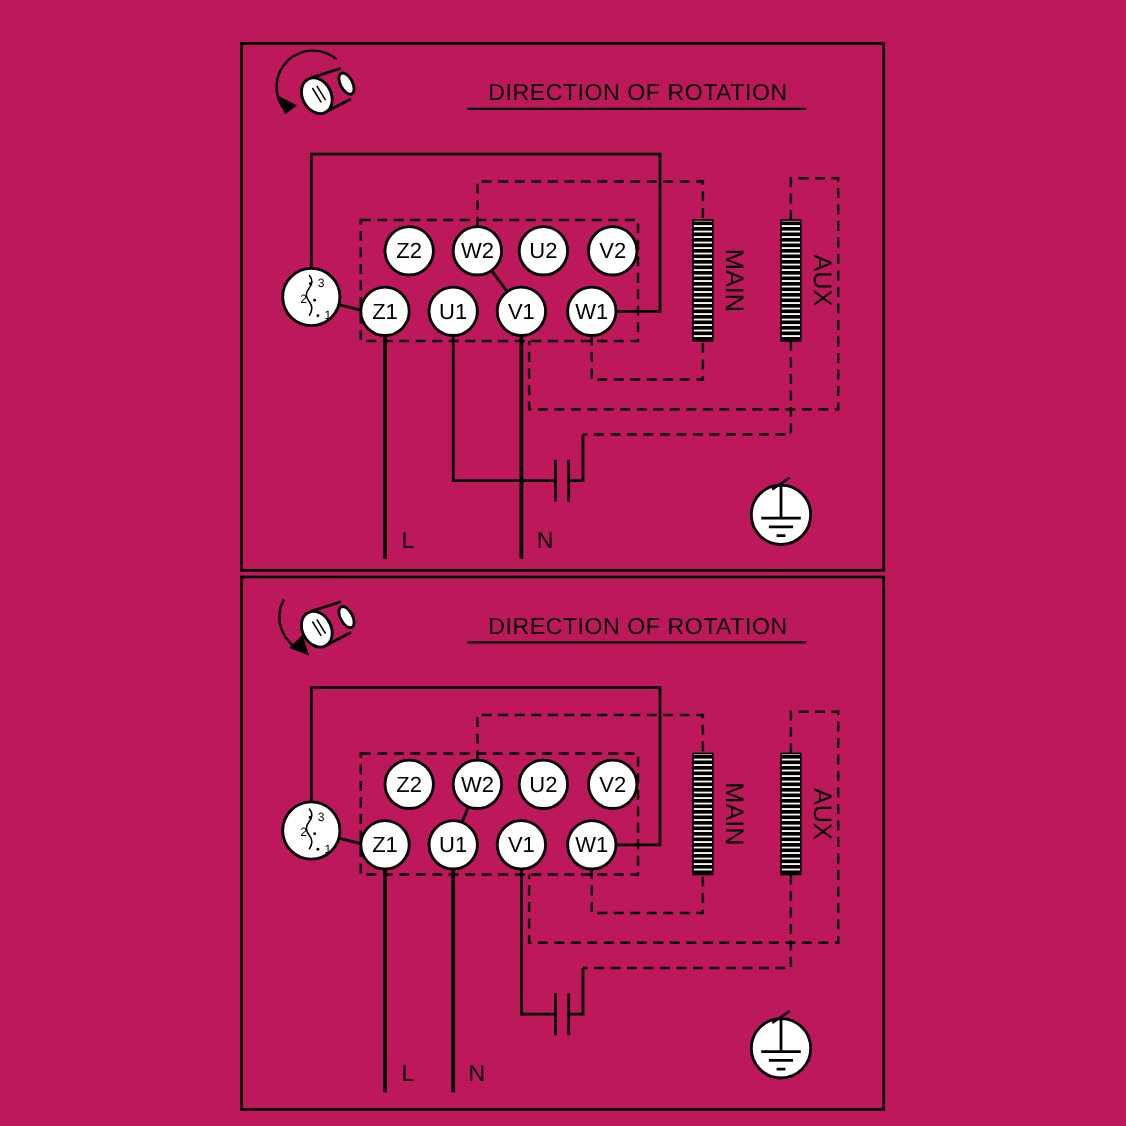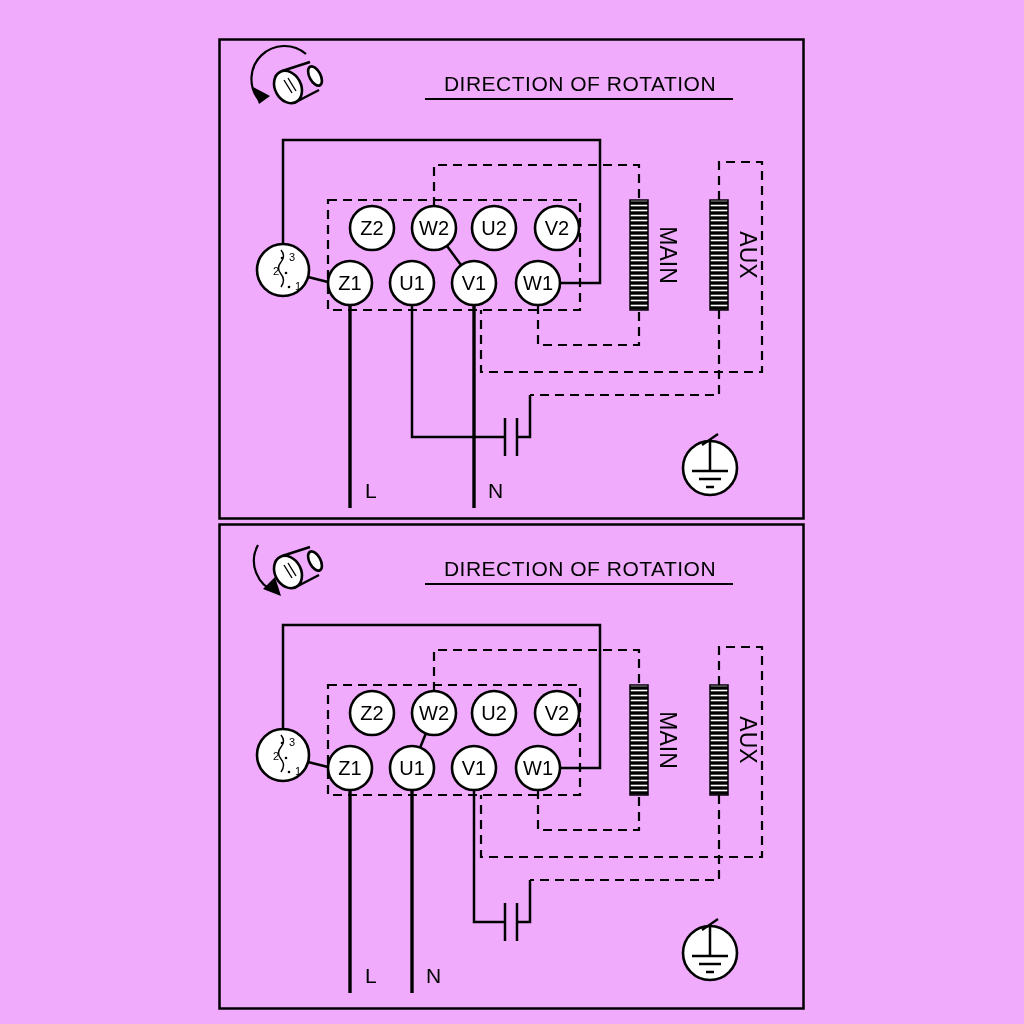--- a/index.html
+++ b/index.html
@@ -1,16 +1,16 @@
 <!DOCTYPE html>
 <html><head>
 <meta charset="utf-8">
 <style>
   html,body{margin:0;padding:0;background:#ffffff;}
-  .page{position:relative;width:1024px;height:1024px;background:#f0abfc;overflow:hidden;
+  .page{position:relative;width:1024px;height:1024px;background:#be185d;overflow:hidden;
         font-family:"Liberation Sans", sans-serif;}
   svg{position:absolute;}
   
   .w   {stroke:#000;stroke-width:2.5;fill:none;}
   .w2  {stroke:#000;stroke-width:2.2;fill:none;}
   .thk {stroke:#000;stroke-width:3.4;fill:none;}
   .dash{stroke:#000;stroke-width:2.2;fill:none;stroke-dasharray:9 6;}
   .circ{fill:#fff;stroke:#000;stroke-width:2.6;}
   .bar {stroke:#000;stroke-width:1.5;}
   .thin{stroke:#000;stroke-width:1.4;fill:none;}

